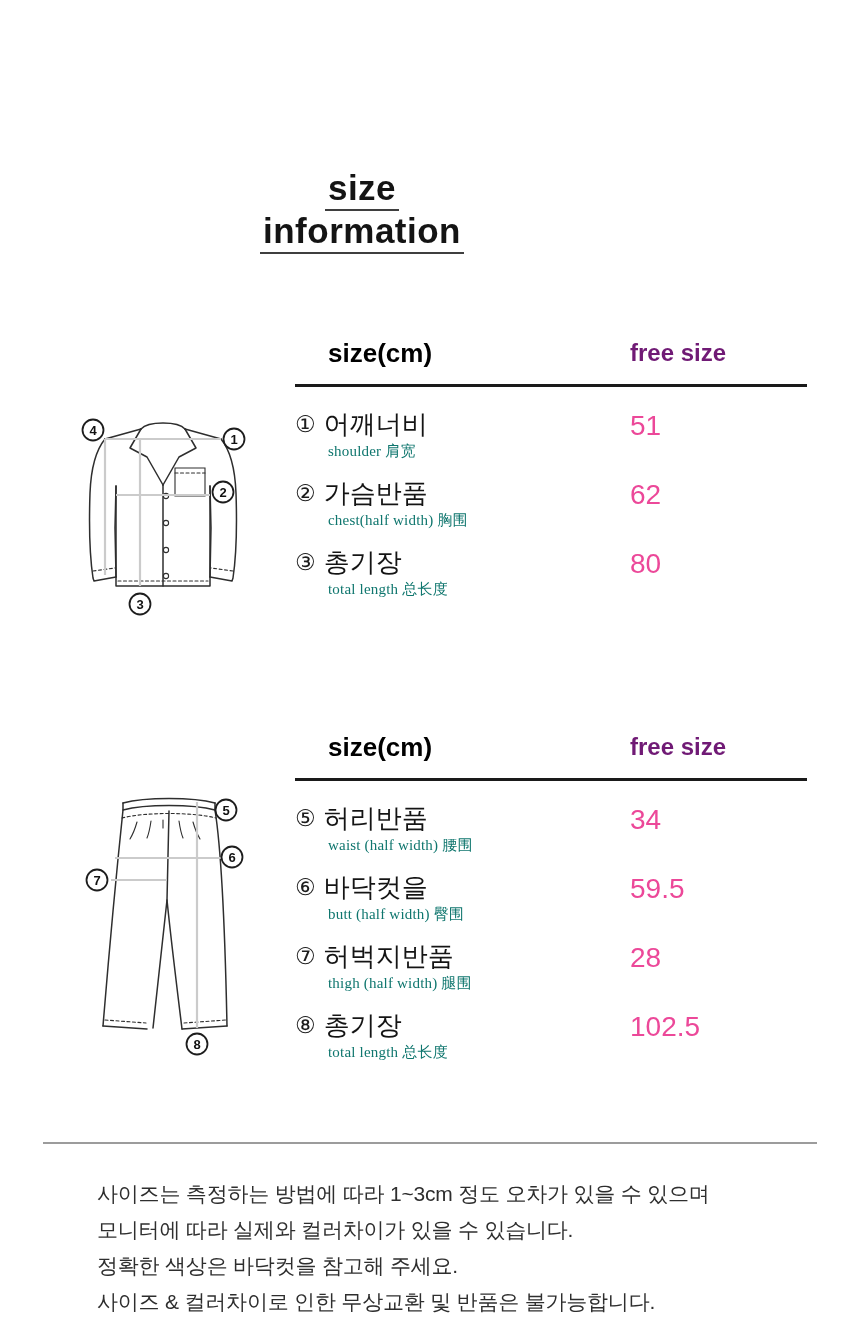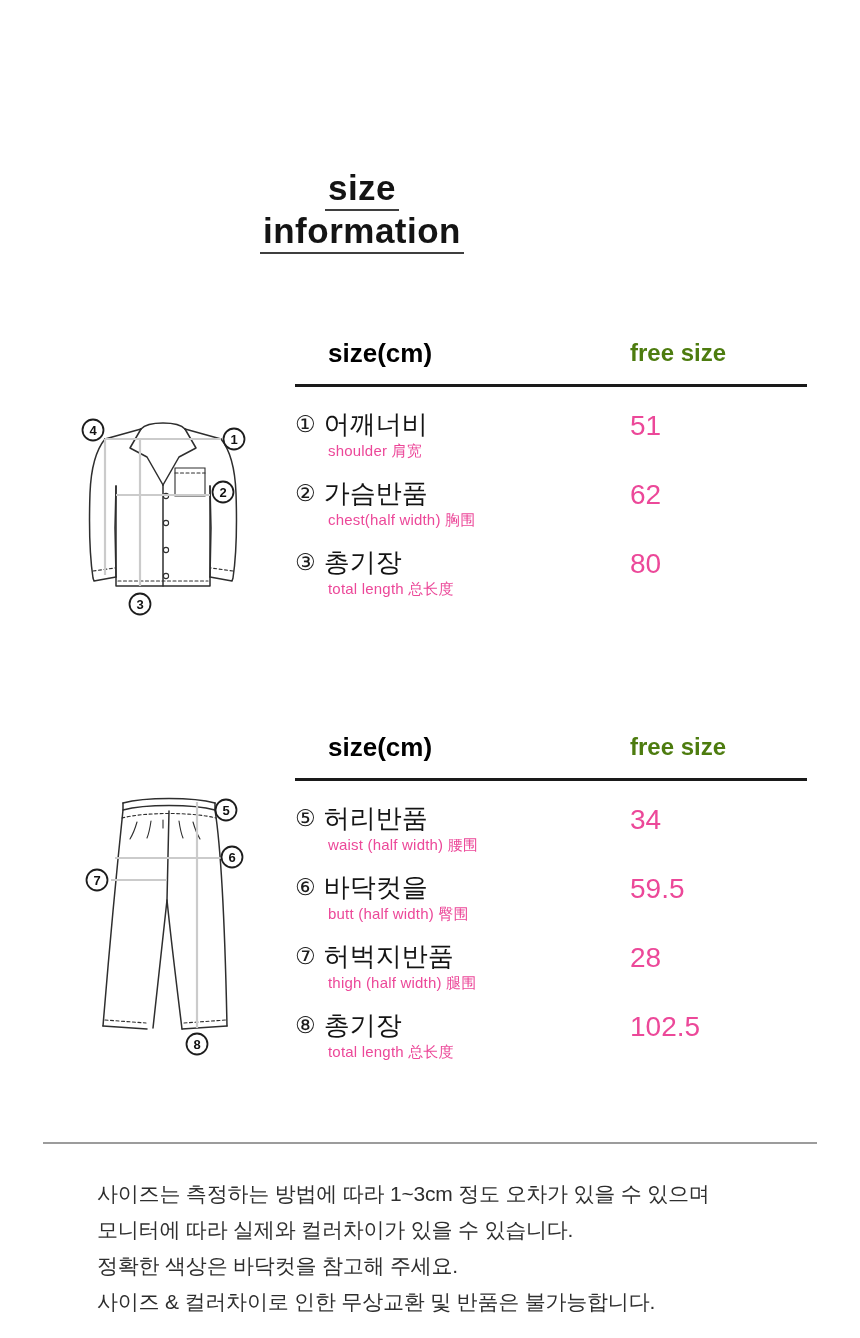--- a/index.html
+++ b/index.html
@@ -13,27 +13,27 @@
                 color:#141414; line-height:1.12; padding:0 3px 2px 3px;
                 border-bottom:2px solid #3f3f3f; }
   .title-row { line-height:1.28; }
 
   
   .mtable { position:absolute; left:295px; width:512px; }
   .mtable.t1 { top:330px; }
   .mtable.t2 { top:724px; }
   .thead { position:relative; height:56px; }
   .th-label { position:absolute; left:33px; top:8px; font-size:26px; font-weight:700; color:#000; }
-  .th-value { position:absolute; left:335px; top:9px; font-size:24px; font-weight:700; color:#4d7c0f; }
+  .th-value { position:absolute; left:335px; top:9px; font-size:24px; font-weight:700; color:#701a75; }
   .thead-rule { position:absolute; left:0; top:54px; width:512px; height:3px; background:#1a1a1a; }
   .tbody { padding-top:23px; }
   .m-row { position:relative; height:69px; }
   .m-num { display:inline-block; font-size:23px; color:#1d1d1d; margin-right:8px; vertical-align:1px; }
   .m-label { position:absolute; left:0; top:0; font-size:26px; color:#141414; line-height:30px; white-space:nowrap;text-align:center; }
-  .m-sub { position:absolute; left:33px; top:33px; font-size:15px; color:#ec4899; letter-spacing:.2px; white-space:nowrap; }
+  .m-sub { position:absolute; left:33px; top:33px; font-size:15px; color:#0f766e; letter-spacing:.2px; white-space:nowrap;font-family:Liberation Serif, serif; }
   .m-value { position:absolute; left:335px; top:1px; font-size:28px; font-weight:400; color:#ec4899; }
 
   
   .jacket-svg { position:absolute; left:68px; top:408px; }
   .pants-svg { position:absolute; left:75px; top:788px; }
 
   
   .gray-divider { position:absolute; left:43px; top:1142px; width:774px; height:2px; background:#9c9c9c; }
   .footer-notes { position:absolute; left:97px; top:1176px; width:720px; }
   .footer-line { font-size:21px; line-height:36px; color:#2e2e2e; font-weight:400; letter-spacing:-0.2px; white-space:nowrap; }

